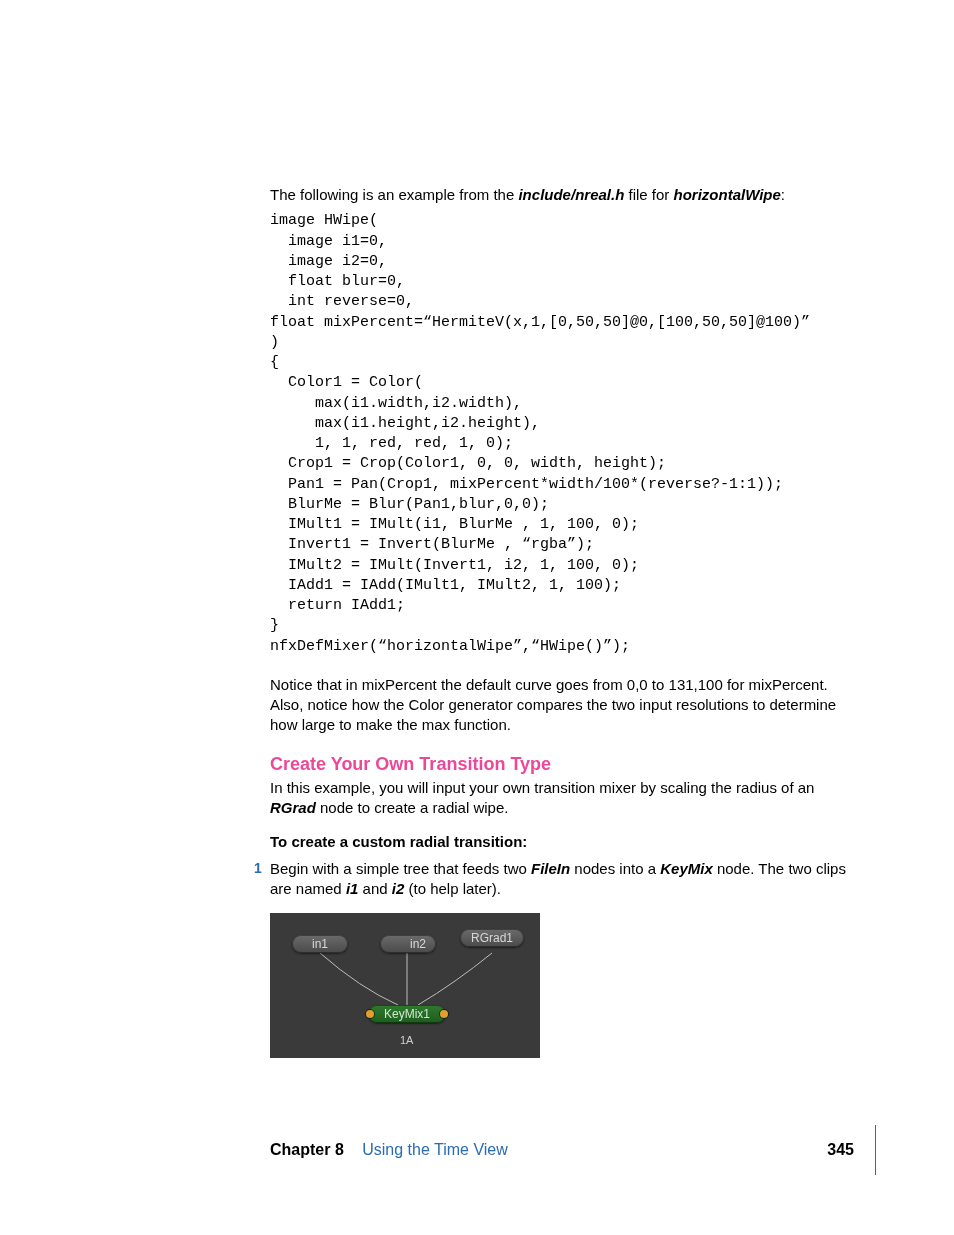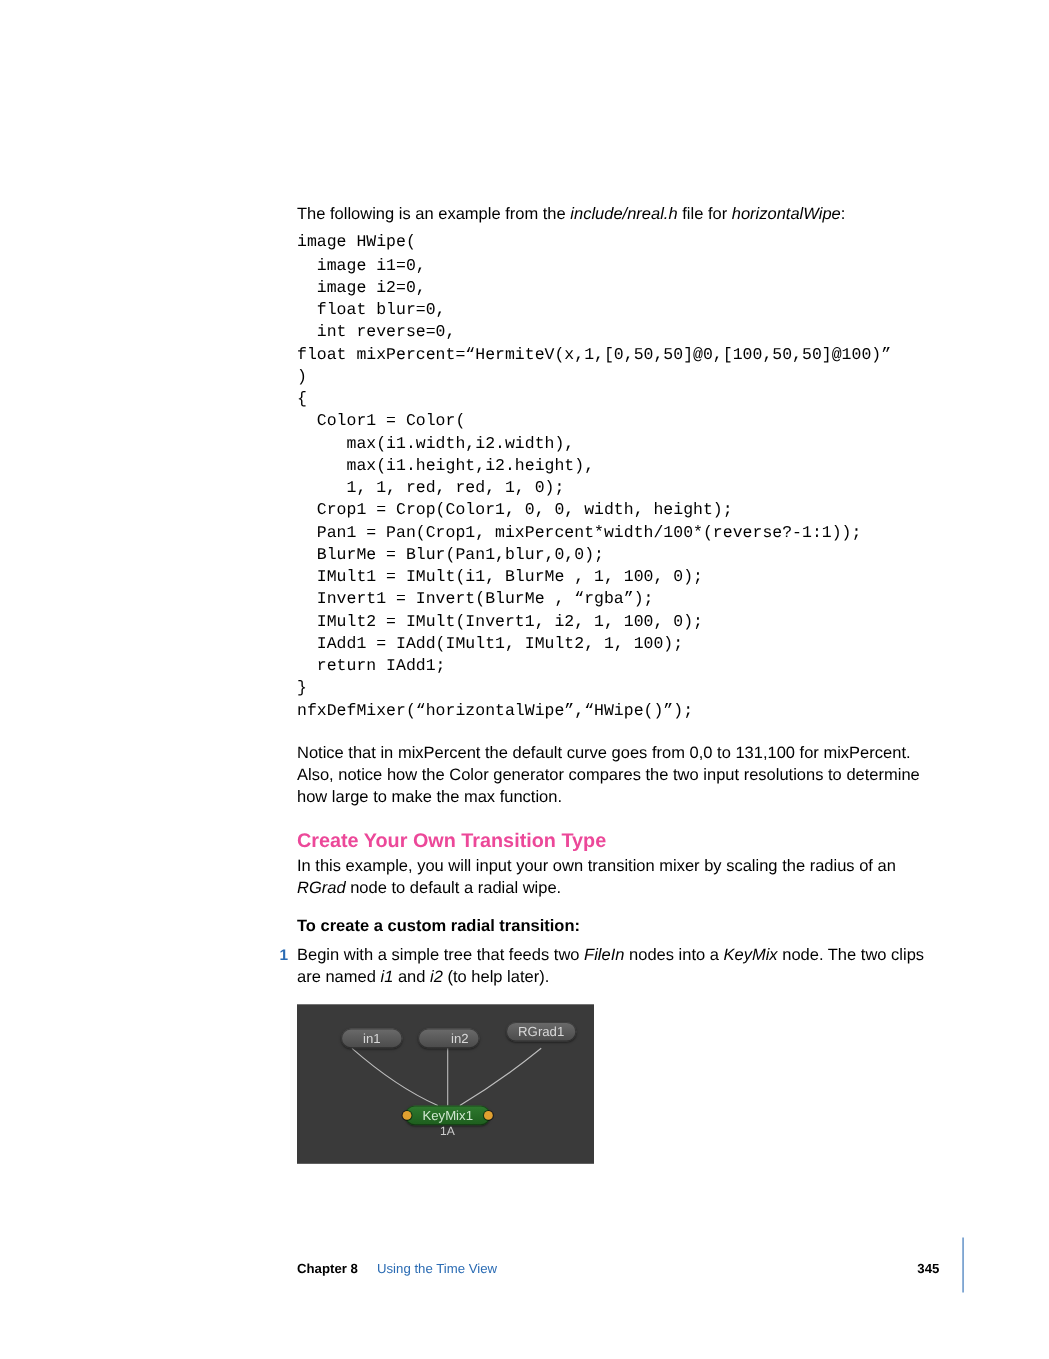--- a/index.html
+++ b/index.html
@@ -28,21 +28,21 @@
     white-space: pre;
     margin: 4px 0 18px 0;
   }
   p.body { margin: 0 0 14px 0; }
   h2.section-head {
     color: #ec4899;
     font-weight: 600;
     font-size: 18px;
     margin: 16px 0 2px 0;
   }
-  .italic { font-style: italic; }
+  .italic { font-style: italic; font-weight: bold; }
   .step-head { font-weight: 700; margin: 10px 0 6px 0; }
   .step-row { display: flex; align-items: flex-start; }
   .step-num {
     color: #2a6bb3;
     font-weight: 700;
     width: 16px;
     margin-left: -16px;
     flex: none;
     font-size: 14px;
   }
@@ -89,21 +89,21 @@
 
   
   .footer {
     position: absolute;
     left: 270px;
     right: 100px;
     bottom: 74px;
     display: flex;
     align-items: center;
     justify-content: space-between;
-    font-size: 12px;
+    font-size: 16px;
   }
   .footer .left { }
   .footer .chapter { font-weight: 700; margin-right: 14px; }
   .footer .title { color: #2a6bb3; }
   .footer .pagenum { font-weight: 700; }
   .footer-rule {
     position: absolute;
     right: 78px;
     bottom: 60px;
     width: 1px;
@@ -141,53 +141,53 @@
   IAdd1 = IAdd(IMult1, IMult2, 1, 100);
   return IAdd1;
 }
 nfxDefMixer(“horizontalWipe”,“HWipe()”);</pre>
 
   <p class="body">Notice that in mixPercent the default curve goes from 0,0 to 131,100 for mixPercent. Also, notice how the Color generator compares the two input resolutions to determine how large to make the max function.</p>
 
   <h2 class="section-head">Create Your Own Transition Type</h2>
 
   <p class="body">
-    <span>In this example, you will input your own transition mixer by scaling the radius of an </span><span class="italic">RGrad</span><span> node to default a radial wipe.</span>
+    <span>In this example, you will input your own transition mixer by scaling the radius of an </span><span class="italic">RGrad</span><span> node to create a radial wipe.</span>
   </p>
 
   <div class="step-head">To create a custom radial transition:</div>
 
   <div class="step-row">
     <div class="step-num">1</div>
     <div class="step-text">
       <span>Begin with a simple tree that feeds two </span><span class="italic">FileIn</span><span> nodes into a </span><span class="italic">KeyMix</span><span> node. The two clips are named </span><span class="italic">i1</span><span> and </span><span class="italic">i2</span><span> (to help later).</span>
     </div>
   </div>
 
   <div class="figure">
     <svg class="fig-svg" viewBox="0 0 270 145">
       <path d="M 50 40 Q 90 75 128 92" stroke="#bdbdbd" stroke-width="1" fill="none"></path>
       <path d="M 137 40 L 137 92" stroke="#bdbdbd" stroke-width="1" fill="none"></path>
       <path d="M 222 40 Q 185 70 148 92" stroke="#bdbdbd" stroke-width="1" fill="none"></path>
     </svg>
-    <div class="node gray" style="left:40px; top:22px; width:56px;">
+    <div class="node gray" style="left:22px; top:22px; width:56px;">
         <span>in1</span>
       </div>
     <div class="node gray" style="left:110px; top:22px; width:56px;justify-content:flex-end;">
         <span>in2</span>
       </div>
     <div class="node gray" style="left:190px; top:16px; width:64px;">
         <span>RGrad1</span>
       </div>
     <div class="node green" style="left:98px; top:92px; width:78px;">
       <span class="knob" style="left:-2px; top:5px;"></span>
       <span>KeyMix1</span>
       <span class="knob" style="right:-2px; top:5px;"></span>
     </div>
-    <div class="node-label" style="left:130px; top:109px;">1A</div>
+    <div class="node-label" style="left:130px; top:120px;">1A</div>
   </div>
 
 </div>
 
 <div class="footer">
   <div class="left">
     <span class="chapter">Chapter 8</span>
     <span class="title">Using the Time View</span>
   </div>
   <div class="pagenum">345</div>

